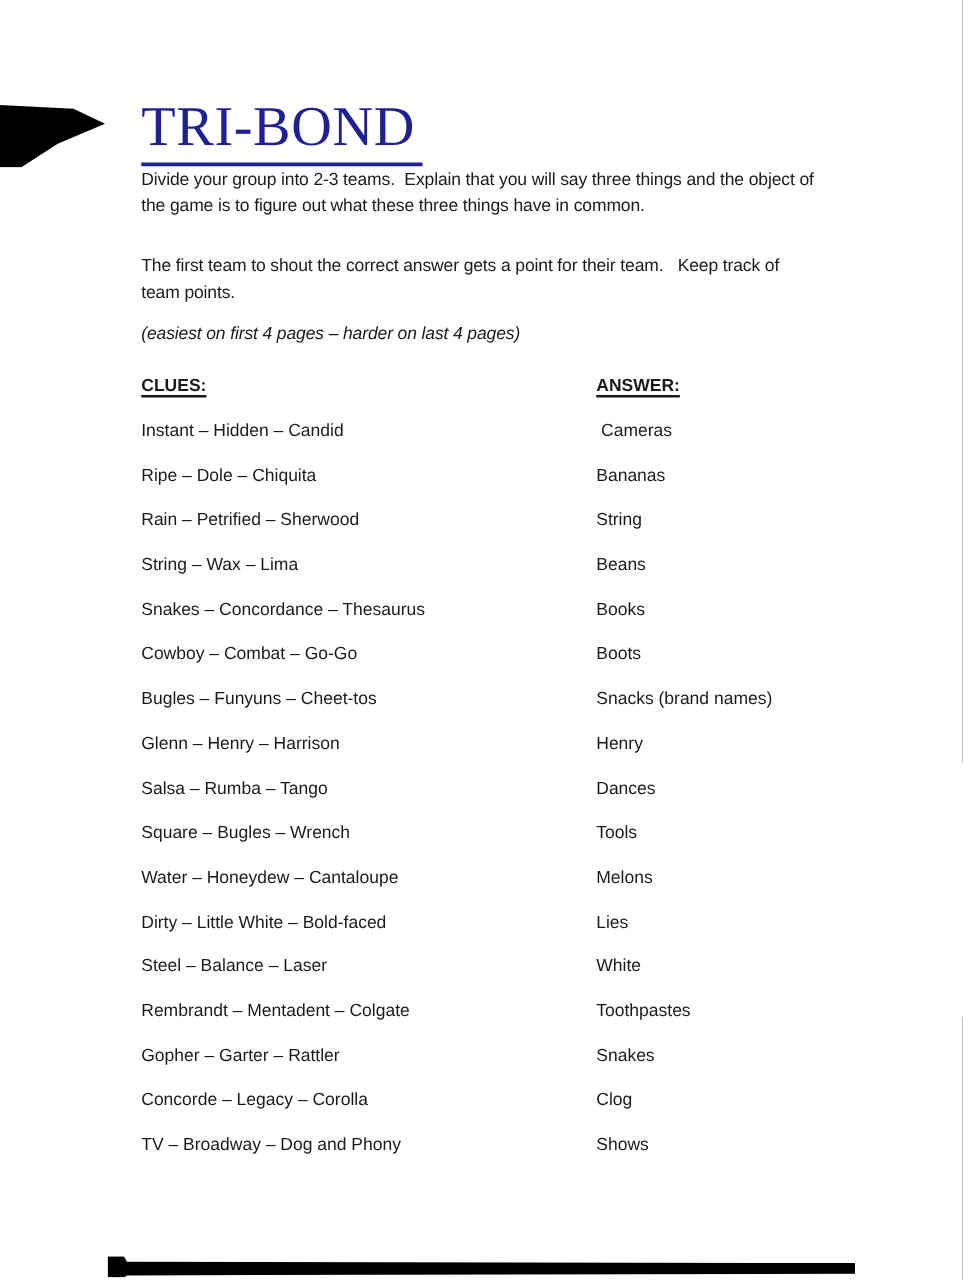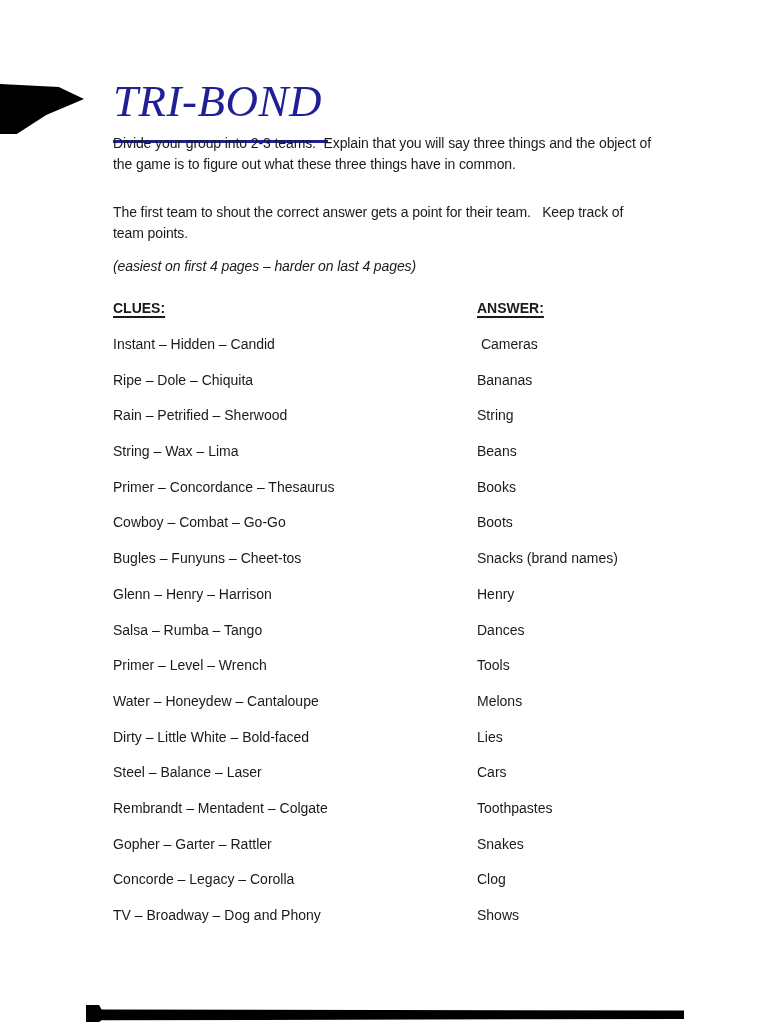--- a/index.html
+++ b/index.html
@@ -32,21 +32,21 @@
   .title{
     position:absolute;left:113px;top:78px;margin:0;
     font-family:"Liberation Serif","DejaVu Serif",serif;
     font-weight:normal;
     font-size:45px;letter-spacing:0.5px;line-height:1.05;
     color:var(--title-blue);
   }
   .title .underline-wrap{
     display:inline-block;
     border-bottom:3px solid var(--title-blue);
-    padding-bottom:15px;padding-right:6px;font-style:italic;
+    padding-bottom:5px;padding-right:6px;
   }
   
   .textblock{
     position:absolute;left:113px;margin:0;
     font-size:14px;line-height:21px;letter-spacing:-0.1px;
   }
   .textblock .line{white-space:pre;}
   .para1{top:133px;}
   .para2{top:202px;}
   .note{top:256px;font-style:italic;}
@@ -101,54 +101,54 @@
       </div>
         <div class="row">
         <span class="clue-col">Rain – Petrified – Sherwood</span>
         <span class="ans-col">String</span>
       </div>
         <div class="row">
         <span class="clue-col">String – Wax – Lima</span>
         <span class="ans-col">Beans</span>
       </div>
         <div class="row">
-        <span class="clue-col">Primer – Concordance – Thesaurus</span>
+        <span class="clue-col">Snakes – Concordance – Thesaurus</span>
         <span class="ans-col">Books</span>
       </div>
         <div class="row">
         <span class="clue-col">Cowboy – Combat – Go-Go</span>
         <span class="ans-col">Boots</span>
       </div>
         <div class="row">
         <span class="clue-col">Bugles – Funyuns – Cheet-tos</span>
         <span class="ans-col">Snacks (brand names)</span>
       </div>
         <div class="row">
         <span class="clue-col">Glenn – Henry – Harrison</span>
         <span class="ans-col">Henry</span>
       </div>
         <div class="row">
         <span class="clue-col">Salsa – Rumba – Tango</span>
         <span class="ans-col">Dances</span>
       </div>
         <div class="row">
-        <span class="clue-col">Primer – Level – Wrench</span>
+        <span class="clue-col">Square – Bugles – Wrench</span>
         <span class="ans-col">Tools</span>
       </div>
         <div class="row">
         <span class="clue-col">Water – Honeydew – Cantaloupe</span>
         <span class="ans-col">Melons</span>
       </div>
         <div class="row">
         <span class="clue-col">Dirty – Little White – Bold-faced</span>
         <span class="ans-col">Lies</span>
       </div>
         <div class="row">
         <span class="clue-col">Steel – Balance – Laser</span>
-        <span class="ans-col">Cars</span>
+        <span class="ans-col">White</span>
       </div>
         <div class="row">
         <span class="clue-col">Rembrandt – Mentadent – Colgate</span>
         <span class="ans-col">Toothpastes</span>
       </div>
         <div class="row">
         <span class="clue-col">Gopher – Garter – Rattler</span>
         <span class="ans-col">Snakes</span>
       </div>
         <div class="row">

